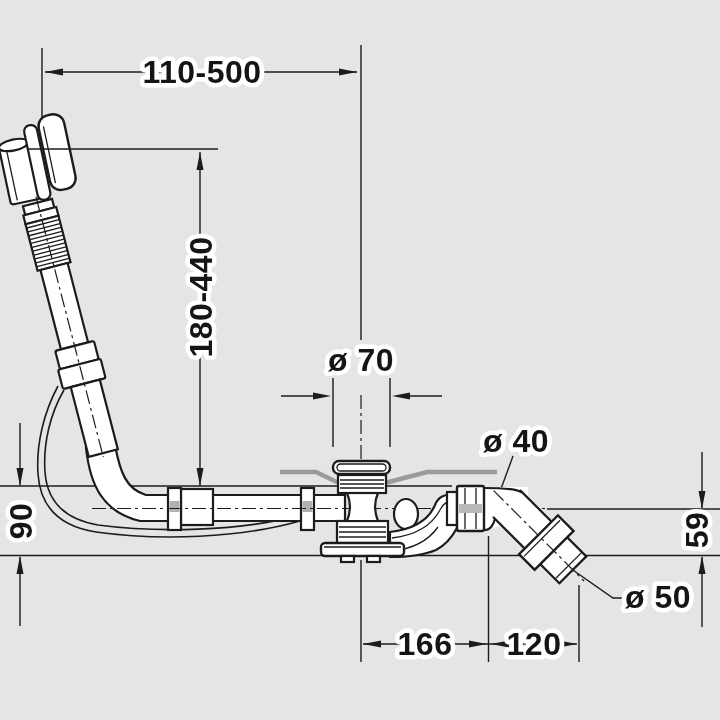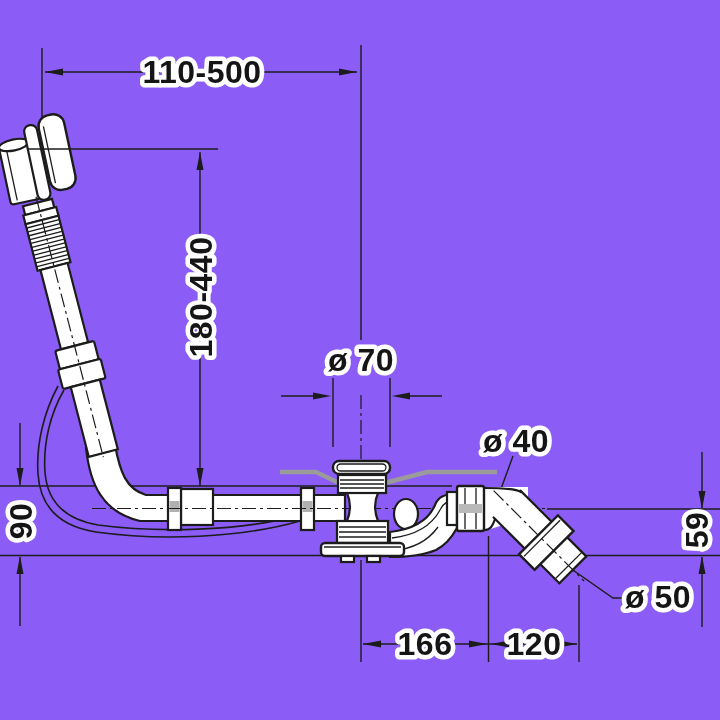--- a/index.html
+++ b/index.html
@@ -1,16 +1,16 @@
 <!DOCTYPE html>
 <html><head>
 <meta charset="utf-8">
 <style>
   html,body{margin:0;padding:0;background:#fff;}
-  .sheet{width:720px;height:720px;background:#8b5cf6;position:relative;overflow:hidden;}
+  .sheet{width:720px;height:720px;background:#e5e5e5;position:relative;overflow:hidden;}
   svg{display:block;}
   .dim{
     font-family:"Liberation Sans", sans-serif;
     font-weight:700;
     font-size:32px;
     fill:#151515;
     stroke:#ffffff;
     stroke-width:9px;
     paint-order:stroke;
     stroke-linejoin:round;

